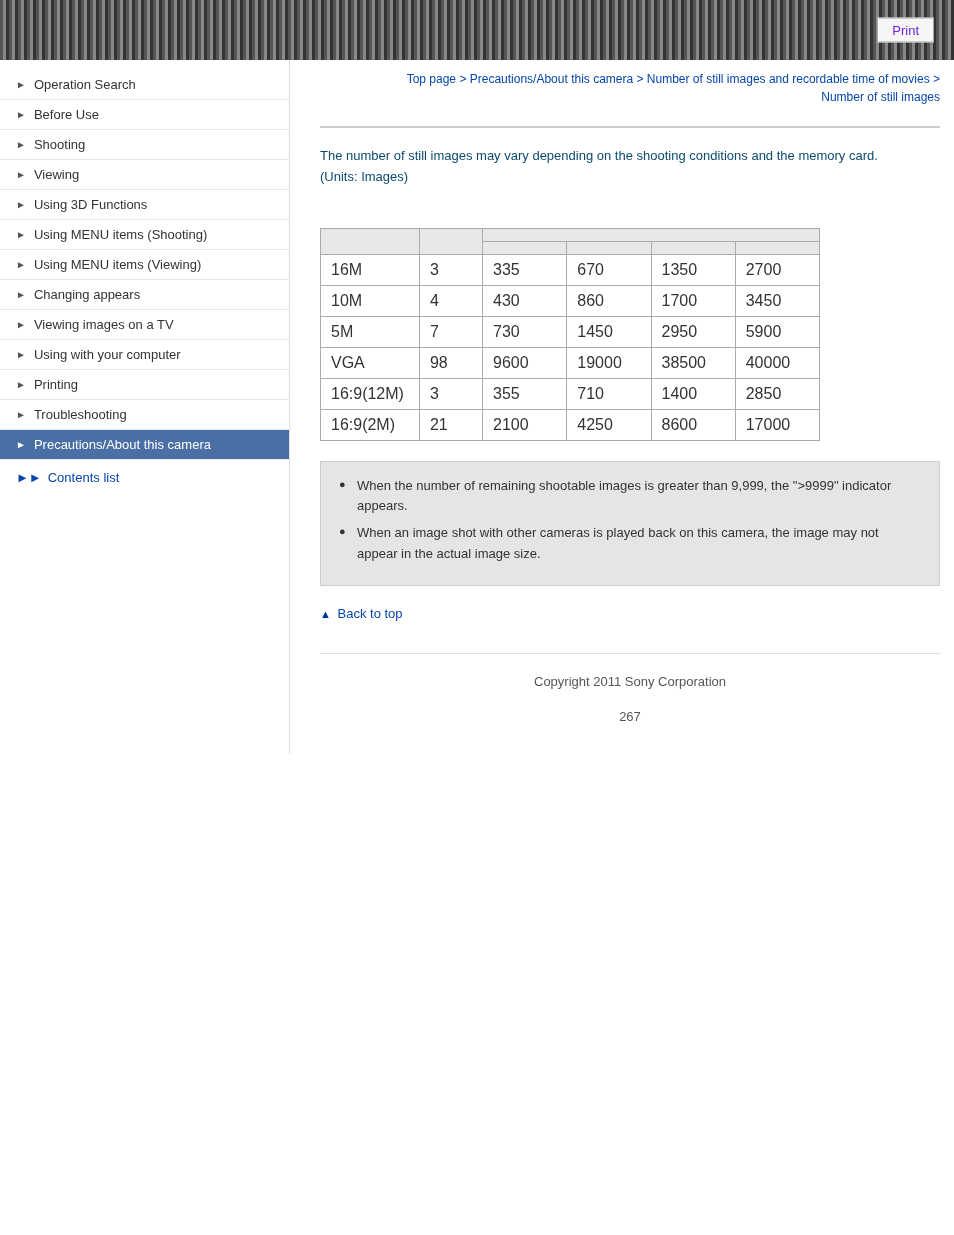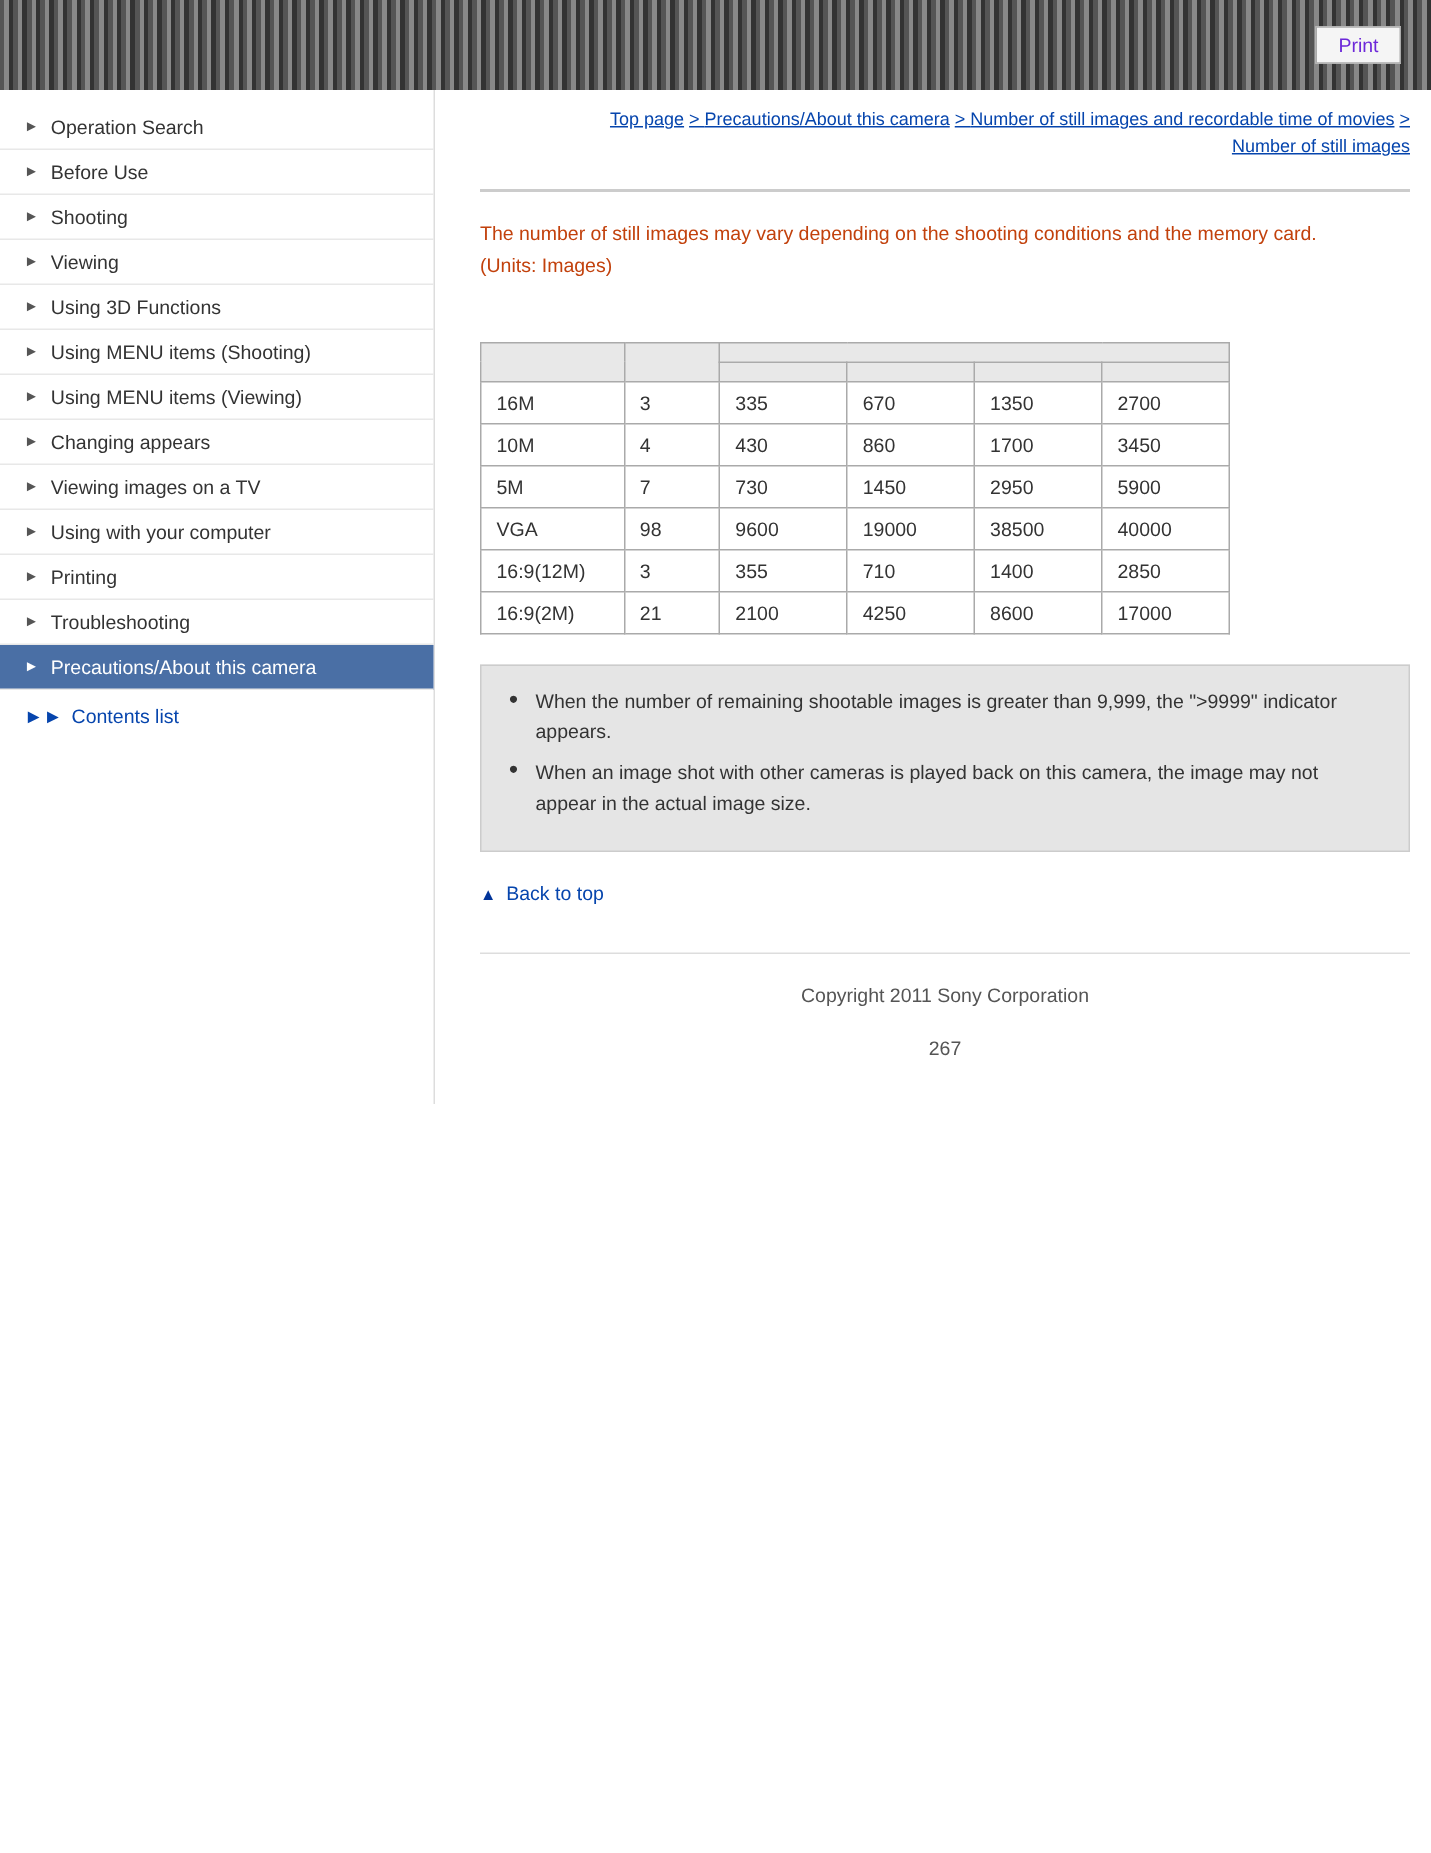--- a/index.html
+++ b/index.html
@@ -79,43 +79,43 @@
     }
 
     
     .breadcrumb {
       font-size: 12px;
       color: #0645ad;
       text-align: right;
       margin-bottom: 20px;
       line-height: 1.5;
     }
-    .breadcrumb span { color: #0645ad; cursor: pointer; text-decoration: underline; }
+    .breadcrumb span { color: #0645ad; cursor: pointer; }
 
     
     .title-separator {
       border: none;
       border-top: 2px solid #ccc;
       margin: 10px 0 18px 0;
     }
 
     
     .description {
       font-size: 13px;
-      color: #c2410c;
+      color: #0c4a6e;
       margin-bottom: 16px;
       line-height: 1.6;
     }
 
     
     .data-table {
       border-collapse: collapse;
       width: 500px;
       margin-bottom: 20px;
-      font-size: 13px;
+      font-size: 16px;
       margin-top: 40px;
     }
     .data-table th, .data-table td {
       border: 1px solid #aaa;
       padding: 6px 10px;
       text-align: left;
     }
     .data-table th {
       background: #e8e8e8;
       font-weight: bold;

